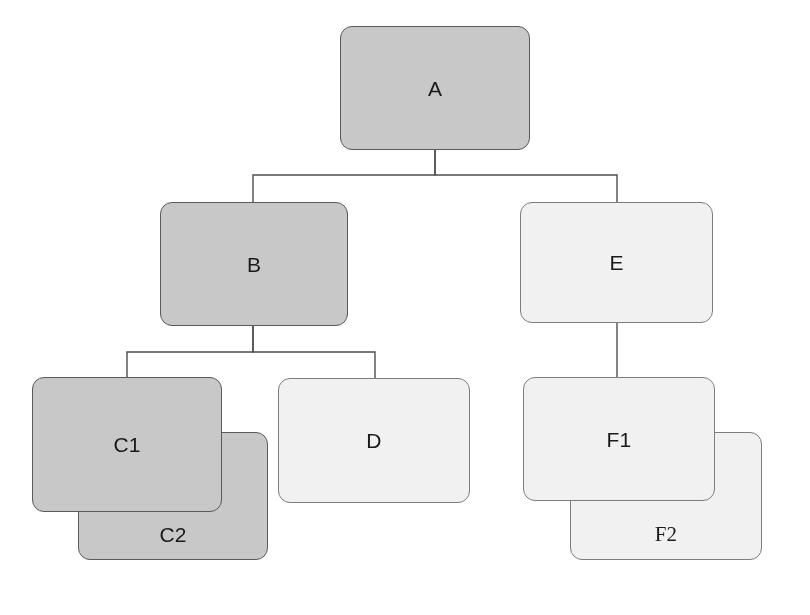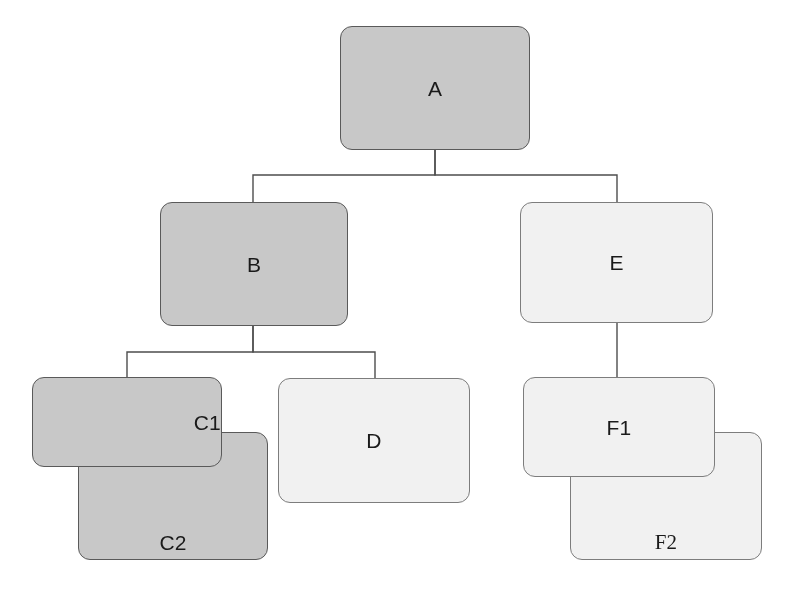--- a/index.html
+++ b/index.html
@@ -40,21 +40,21 @@
     background: #c8c8c8;
     border: 1.4px solid #5a5a5a;
   }
   .node-light {
     background: #f1f1f1;
     border: 1.4px solid #7d7d7d;
   }
   
   .node-back {
     align-items: flex-end;
-    padding-bottom: 6px;
+    padding-bottom: 14px;
   }
   .label {
     display: block;
     line-height: 1;
   }
 </style>
 </head>
 <body>
 
 <div id="canvas">
@@ -73,27 +73,27 @@
       </div>
       <div class="node node-dark" style="left: 160px; top: 202px; width: 188px; height: 124px; z-index: 2;">
         <span class="label">B</span>
       </div>
       <div class="node node-light" style="left: 520px; top: 202px; width: 193px; height: 121px; z-index: 2;">
         <span class="label">E</span>
       </div>
       <div class="node node-dark node-back" style="left: 78px; top: 432px; width: 190px; height: 128px; z-index: 1;">
         <span class="label">C2</span>
       </div>
-      <div class="node node-dark" style="left: 32px; top: 377px; width: 190px; height: 90px; z-index: 2; justify-content: flex-end;">
+      <div class="node node-dark" style="left: 32px; top: 377px; width: 190px; height: 135px; z-index: 2;">
         <span class="label">C1</span>
       </div>
       <div class="node node-light" style="left: 278px; top: 378px; width: 192px; height: 125px; z-index: 2;">
         <span class="label">D</span>
       </div>
       <div class="node node-light node-back" style="left: 570px; top: 432px; width: 192px; height: 128px; z-index: 1; font-family: Liberation Serif, serif;">
         <span class="label">F2</span>
       </div>
-      <div class="node node-light" style="left: 523px; top: 377px; width: 192px; height: 100px; z-index: 2;">
+      <div class="node node-light" style="left: 523px; top: 377px; width: 192px; height: 124px; z-index: 2;">
         <span class="label">F1</span>
       </div>
     </div>
 
 </div>
 
 </body></html>

